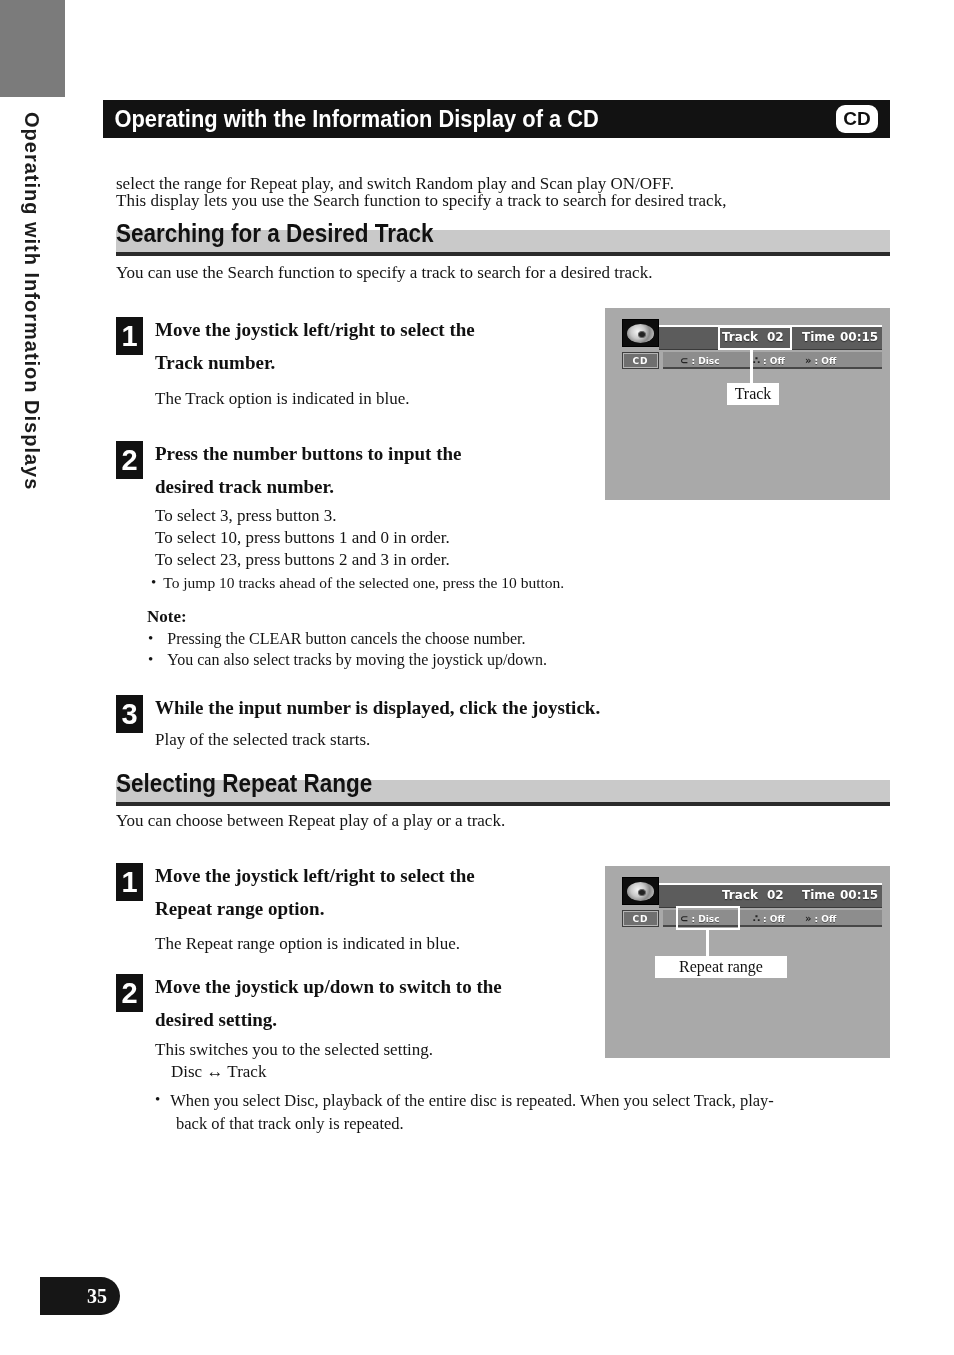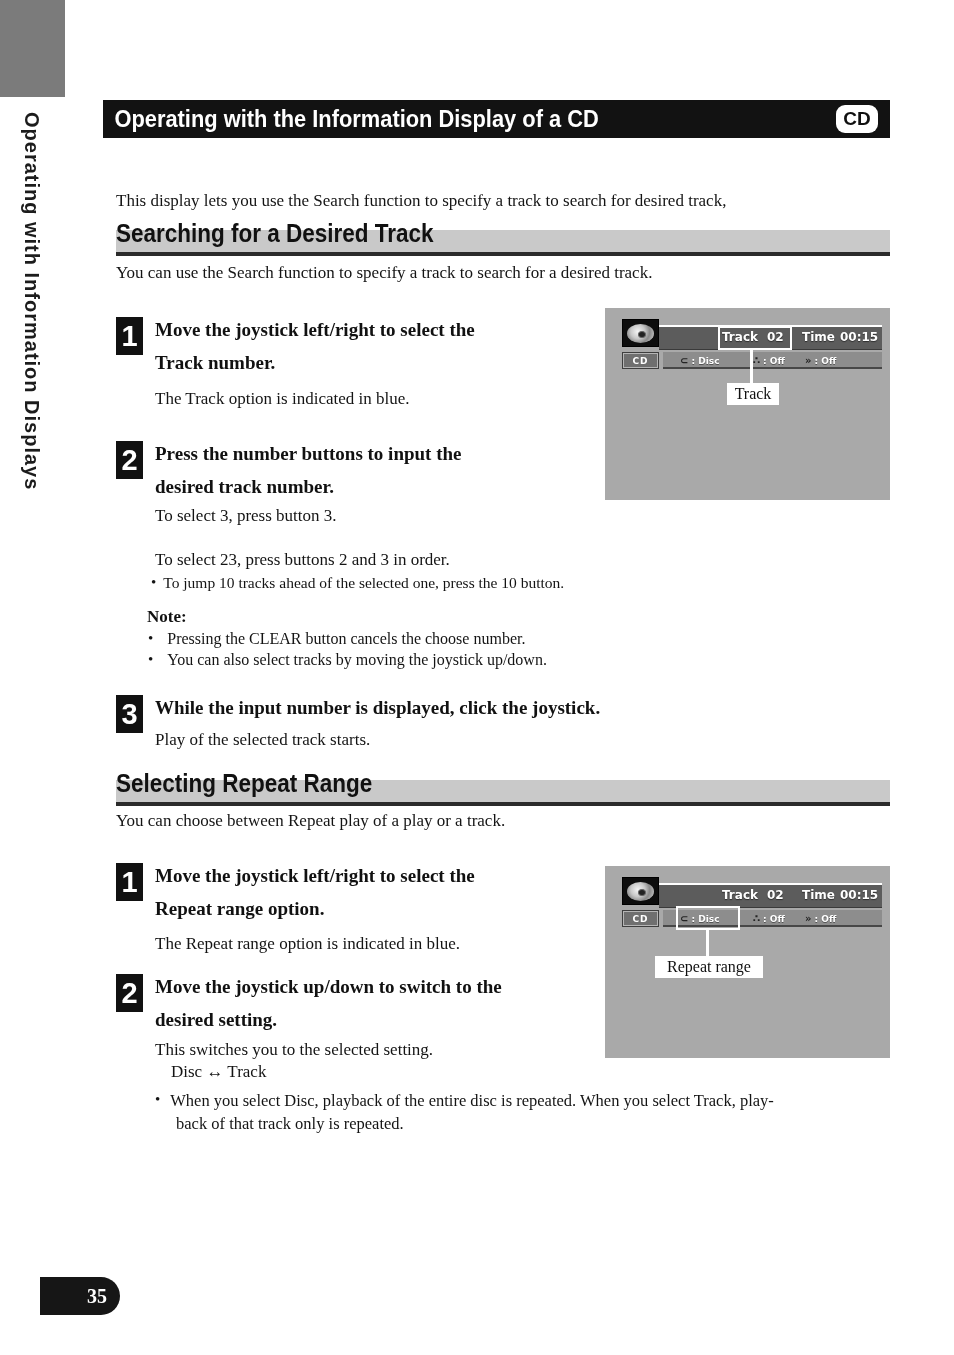--- a/index.html
+++ b/index.html
@@ -92,20 +92,21 @@
     <span>35</span>
   </div>
 
   <div class="abs header-bar">
     <div class="header-title">Operating with the Information Display of a CD</div>
     <div class="cd-badge">
       <span>CD</span>
     </div>
   </div>
   <div class="abs body-text" style="left:116px; top:151px;margin-top:40px;">This display lets you use the Search function to specify a track to search for desired track,</div>
+  <div class="abs body-text" style="left:116px; top:174px;">select the range for Repeat play, and switch Random play and Scan play ON/OFF.</div>
 
   <div class="abs sec-head" style="top:219px;">
     <div class="sec-band"></div>
     <div class="sec-rule"></div>
     <div class="sec-title">Searching for a Desired Track</div>
   </div>
   <div class="abs body-text" style="left:116px; top:263px;">You can use the Search function to specify a track to search for a desired track.</div>
 
   <div class="abs step-num" style="left:116px; top:317px;">1</div>
   <div class="abs step-title" style="left:155px; top:319px;">Move the joystick left/right to select the</div>
@@ -130,20 +131,21 @@
     <span class="row2-group" style="left:200px;"><span class="ic">»</span> <span>: Off</span></span>
     <div class="hl-box" style="left:113px; top:18px; width:74px; height:24px;"></div>
     <div class="connector" style="left:145px; top:42px; height:33px;"></div>
     <div class="callout" style="left:122px; top:75px; width:52px; height:22px;">Track</div>
   </div>
 
   <div class="abs step-num" style="left:116px; top:441px;">2</div>
   <div class="abs step-title" style="left:155px; top:443px;">Press the number buttons to input the</div>
   <div class="abs step-title" style="left:155px; top:476px;">desired track number.</div>
   <div class="abs body-text" style="left:155px; top:506px;">To select 3, press button 3.</div>
+  <div class="abs body-text" style="left:155px; top:528px;">To select 10, press buttons 1 and 0 in order.</div>
   <div class="abs body-text" style="left:155px; top:550px;">To select 23, press buttons 2 and 3 in order.</div>
   <div class="abs small-text bullet-row" style="left:151px; top:574px; gap:7px; font-size:15.5px;">
     <span class="bullet-char">•</span>
     <span>To jump 10 tracks ahead of the selected one, press the 10 button.</span>
   </div>
 
   <div class="abs note-title" style="left:147px; top:607px;">Note:</div>
   <div class="abs small-text bullet-row" style="left:148px; top:630px; gap:14px;">
     <span class="bullet-char">•</span>
     <span>Pressing the CLEAR button cancels the choose number.</span>
@@ -180,21 +182,21 @@
     </div>
     <span class="bar-text" style="left:117px;">Track</span>
     <span class="bar-text" style="left:162px;">02</span>
     <span class="bar-text" style="left:197px;">Time</span>
     <span class="bar-text" style="left:235px;">00:15</span>
     <span class="row2-group" style="left:75px;"><span class="ic">⊂</span> <span>: Disc</span></span>
     <span class="row2-group" style="left:148px;"><span class="ic">∴</span> <span>: Off</span></span>
     <span class="row2-group" style="left:200px;"><span class="ic">»</span> <span>: Off</span></span>
     <div class="hl-box" style="left:71px; top:40px; width:64px; height:24px;"></div>
     <div class="connector" style="left:101px; top:64px; height:26px;"></div>
-    <div class="callout" style="left:50px; top:90px; width:108px; height:22px;">Repeat range</div>
+    <div class="callout" style="left:50px; top:90px; width:132px; height:22px;">Repeat range</div>
   </div>
 
   <div class="abs step-num" style="left:116px; top:974px;">2</div>
   <div class="abs step-title" style="left:155px; top:976px;">Move the joystick up/down to switch to the</div>
   <div class="abs step-title" style="left:155px; top:1009px;">desired setting.</div>
   <div class="abs body-text" style="left:155px; top:1040px;">This switches you to the selected setting.</div>
   <div class="abs body-text" style="left:155px; top:1062px;margin-left:16px;">Disc ↔ Track</div>
   <div class="abs small-text bullet-row" style="left:155px; top:1091px; gap:10px; font-size:16.5px;">
     <span class="bullet-char">•</span>
     <span>When you select Disc, playback of the entire disc is repeated. When you select Track, play-</span>

